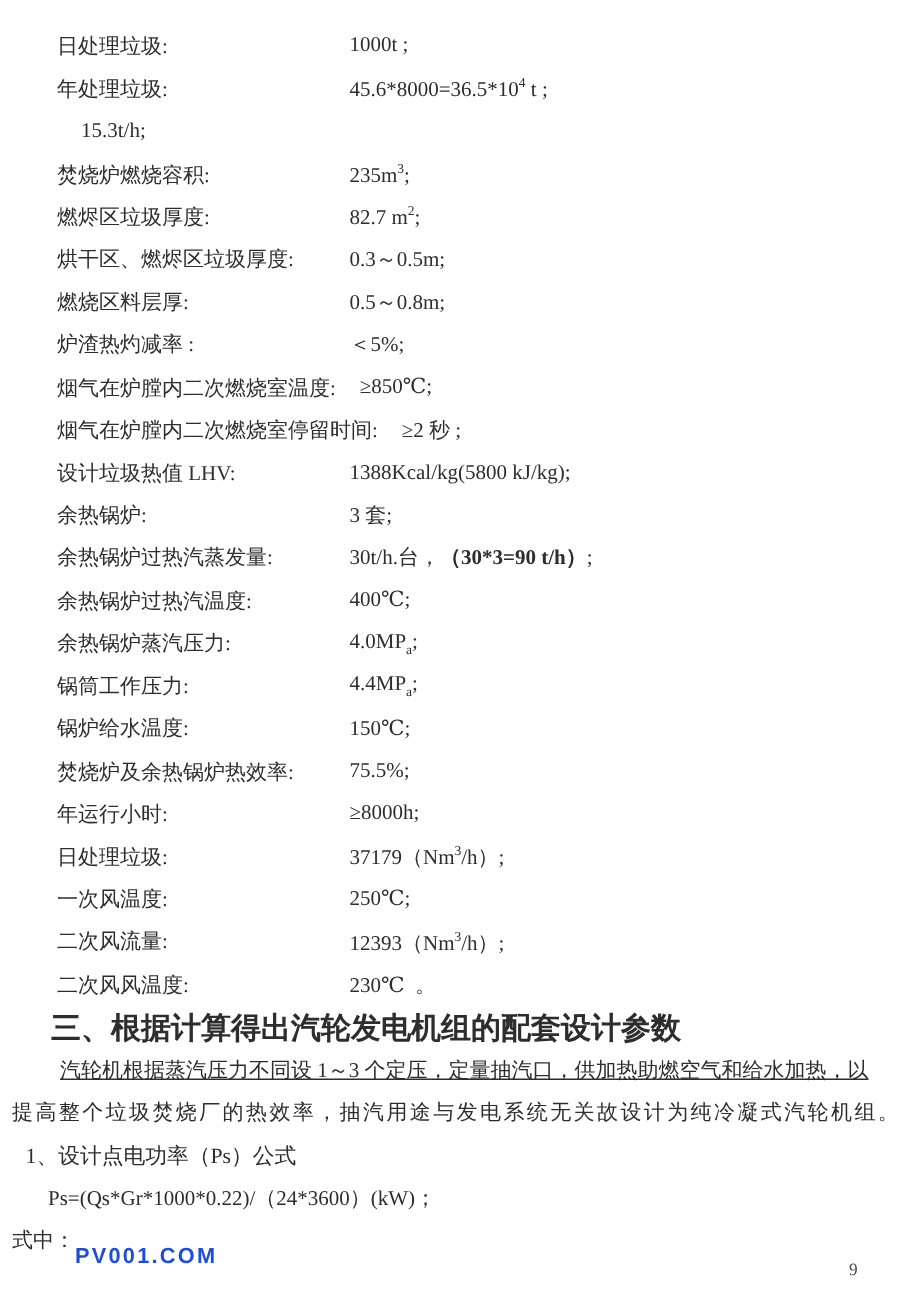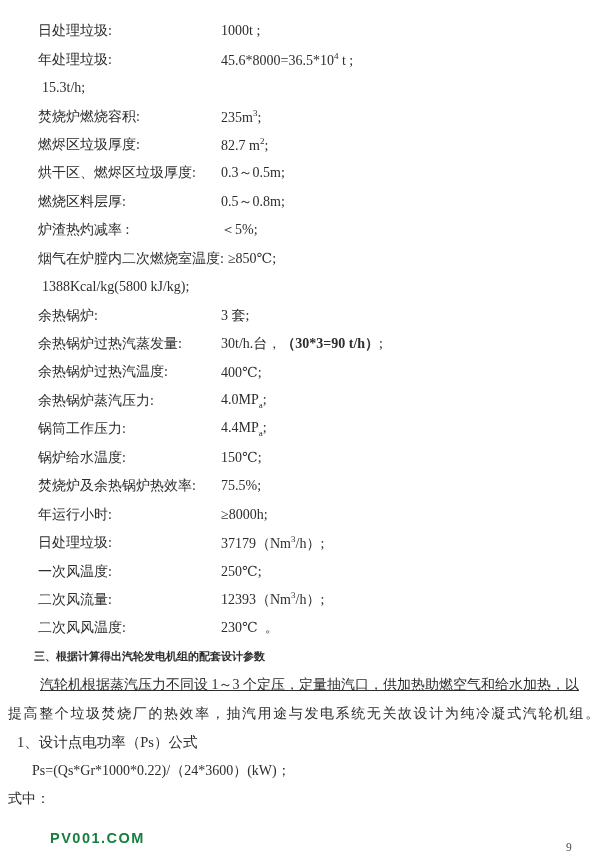--- a/index.html
+++ b/index.html
@@ -23,26 +23,26 @@
     font-size: 14px;
     white-space: pre;
   }
   
   .spec-row { margin-left: 30px; }
   .spec-label {
     flex: 0 0 auto;
     min-width: 179px;
     white-space: pre;
   }
-  .spec-value { margin-left: 4px; white-space: pre; }
+  .spec-value { margin-left: 16px; white-space: pre; }
   .spec-value .sup, .sup { font-size: 9px; vertical-align: 6px; }
   .spec-value .sub, .sub { font-size: 9px; vertical-align: -4px; }
   .spec-value .bold { font-weight: bold; }
   
-  .h2 { margin-left: 26px; font-weight: bold; font-size: 11px; }
+  .h2 { margin-left: 26px; font-weight: bold; font-size: 20px; }
   .para-line1 { padding-left: 32px; text-decoration: underline; }
   .para-line2 { letter-spacing: 1.6px; }
   .h3 { margin-left: 9px; font-size: 14.5px; }
   .h3 .h3-main { font-weight: normal; }
   .formula { margin-left: 24px; }
   .formula-note { margin-left: 0; }
   
   .watermark {
     position: absolute;
     left: 50px; top: 830px;
@@ -101,22 +101,27 @@
   <div class="line spec-row">
     <span class="spec-label">炉渣热灼减率 :</span>
     <span class="spec-value"><span>＜5%;</span></span>
   </div>
 
   <div class="line spec-row">
     <span class="spec-label">烟气在炉膛内二次燃烧室温度:</span>
     <span class="spec-value"><span>≥850℃;</span></span>
   </div>
 
-
-  <div class="line spec-row">
+  <div class="line spec-row">
+    <span class="spec-label">烟气在炉膛内二次燃烧室停留时间:</span>
+    <span class="spec-value"><span>≥2 秒 ;</span></span>
+  </div>
+
+  <div class="line spec-row">
+    <span class="spec-label">设计垃圾热值 LHV:</span>
     <span class="spec-value"><span>1388Kcal/kg(5800 kJ/kg);</span></span>
   </div>
 
   <div class="line spec-row">
     <span class="spec-label">余热锅炉:</span>
     <span class="spec-value"><span>3 套;</span></span>
   </div>
 
   <div class="line spec-row">
     <span class="spec-label">余热锅炉过热汽蒸发量:</span>
@@ -181,17 +186,17 @@
 
   <div class="line h3">
     <span class="h3-prefix">1、</span>
     <span class="h3-main">设计点电功率（Ps）公式</span>
   </div>
 
   <div class="line formula">Ps=(Qs*Gr*1000*0.22)/（24*3600）(kW)；</div>
 
   <div class="line formula-note">式中：</div>
 
-  <div class="watermark" style="color: #15803d;">PV001.COM</div>
+  <div class="watermark" style="color: #1d4ed8;">PV001.COM</div>
 
   <div class="page-number" style="color: rgb(74, 74, 74);">9</div>
 
 </div>
 
 </body></html>

